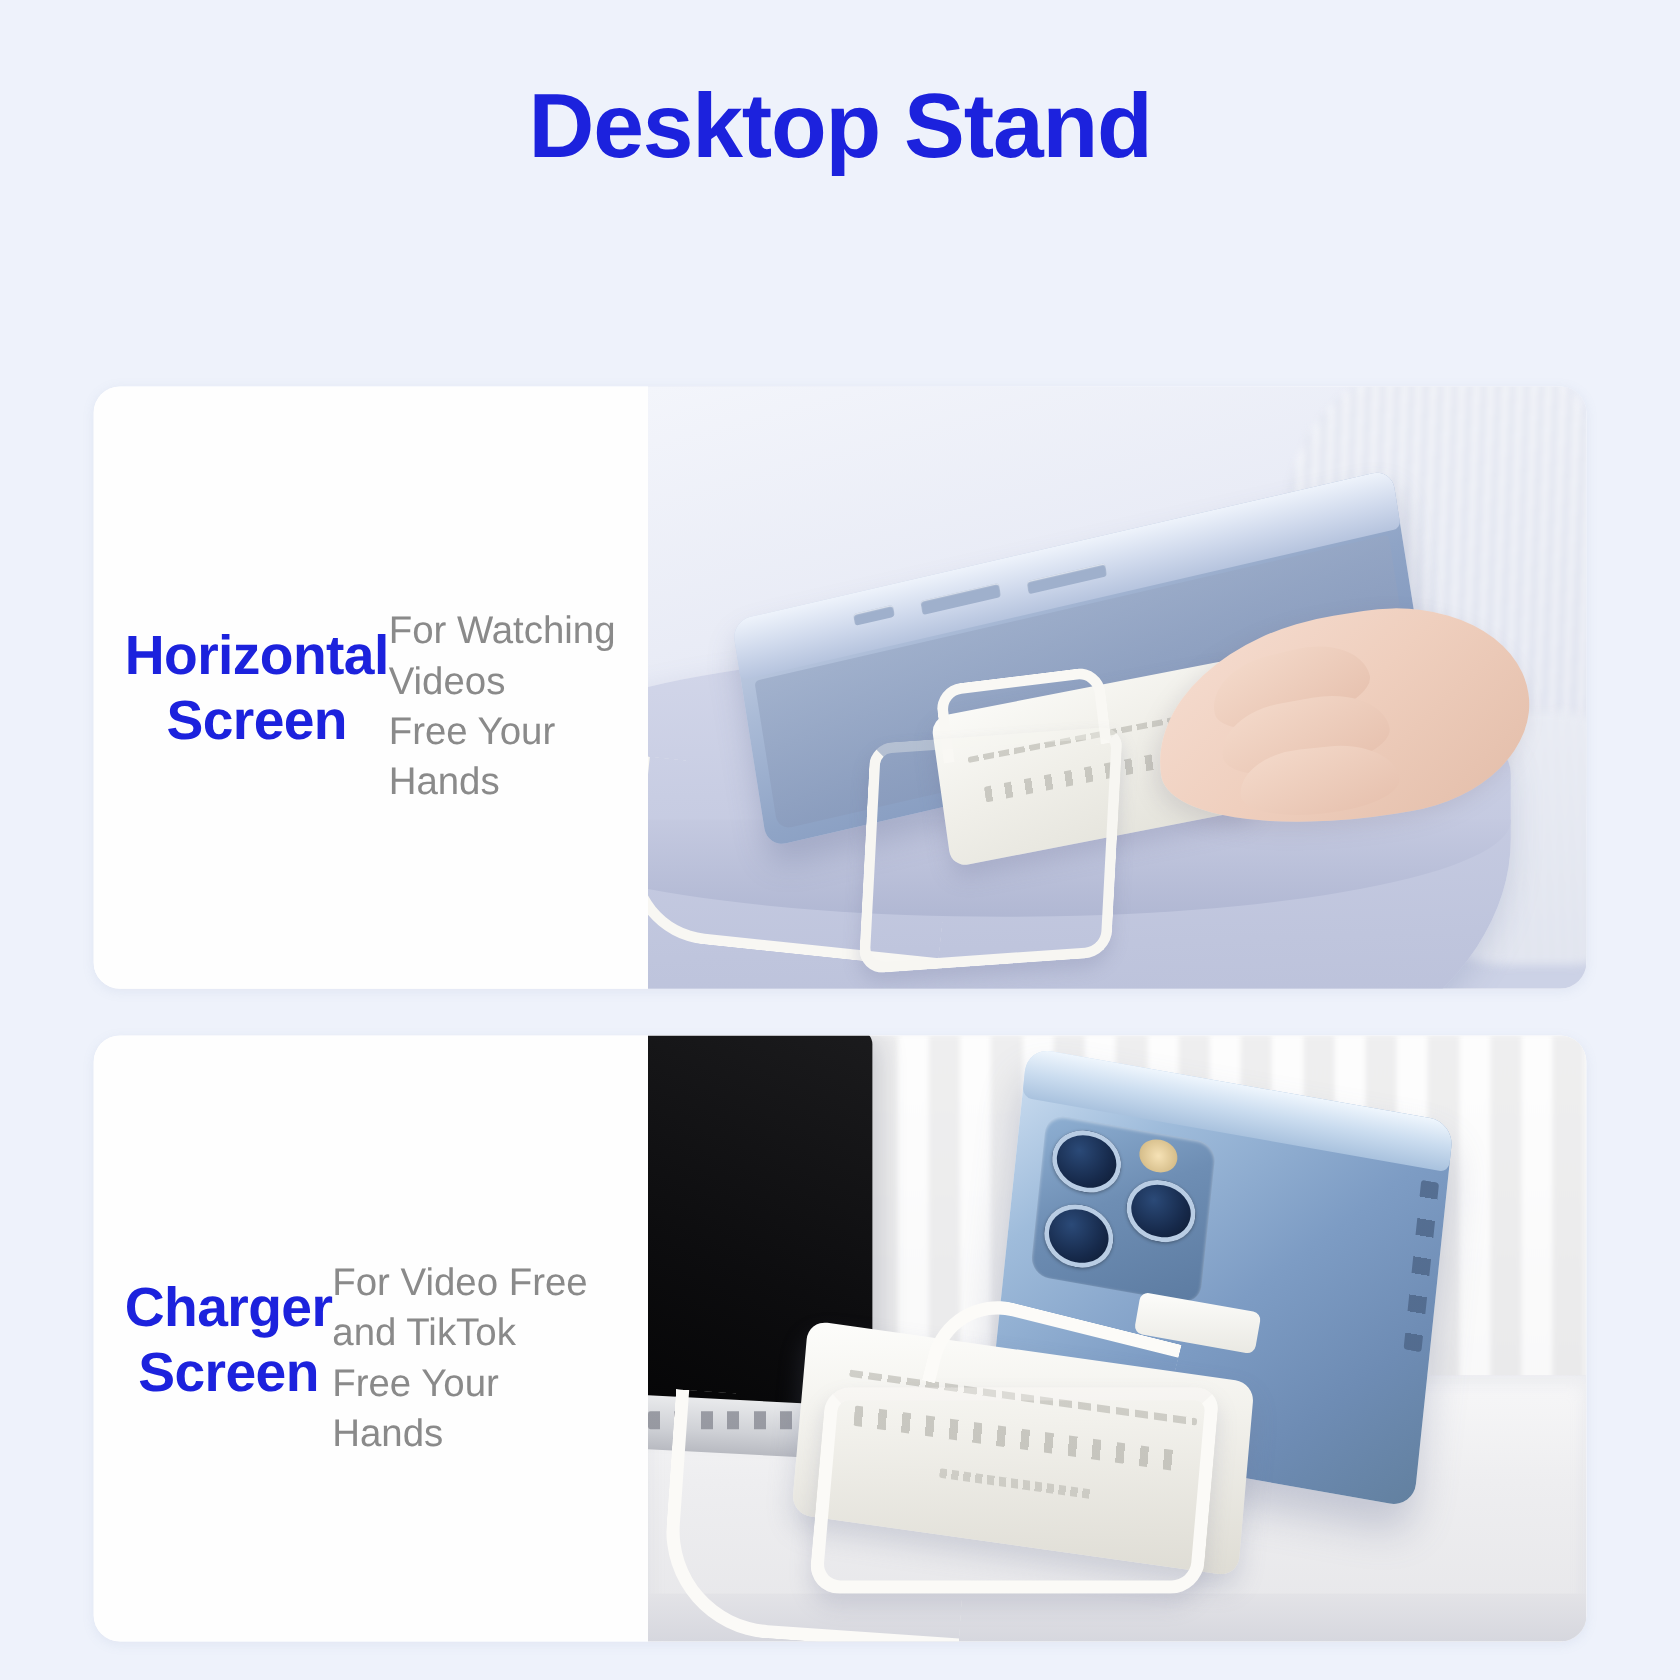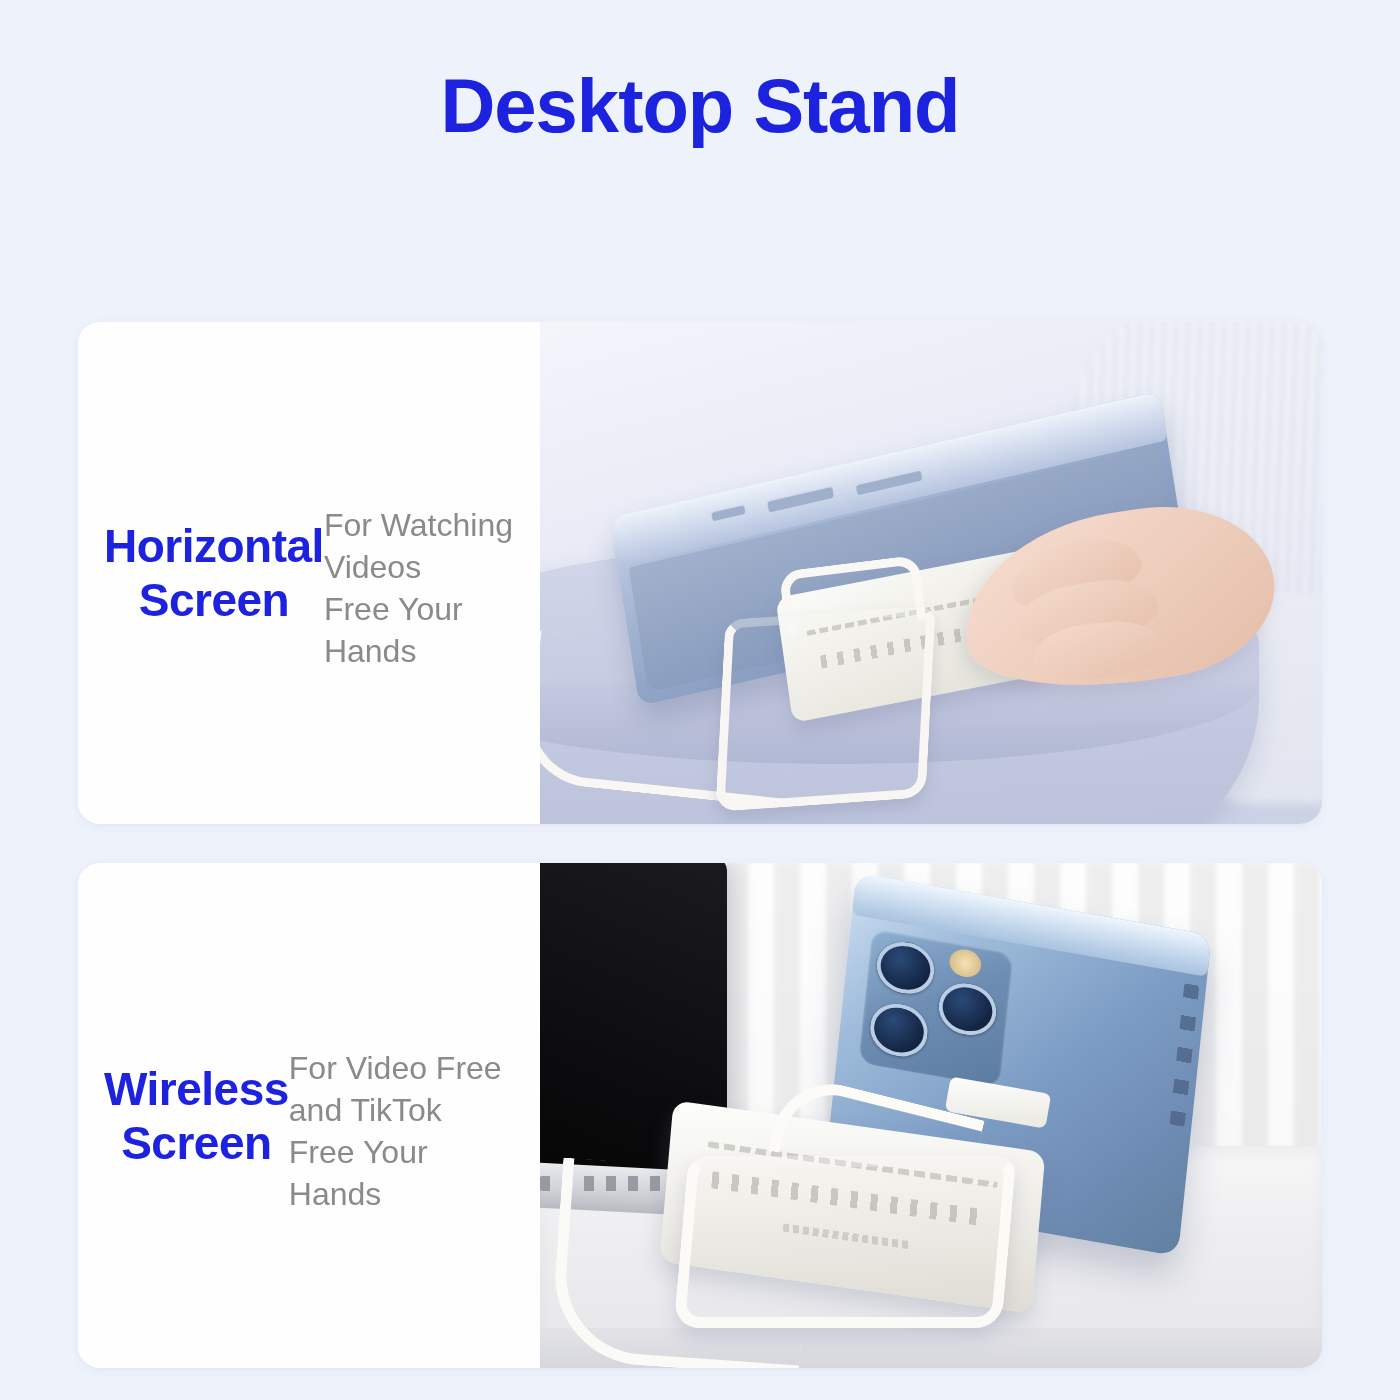--- a/index.html
+++ b/index.html
@@ -406,21 +406,21 @@
       <div class="finger f1"></div>
       <div class="finger f2"></div>
       <div class="finger f3"></div>
     </div>
   </div>
 
   <div class="card" id="card-vertical">
 
     <div class="card-text">
       <div class="card-heading">
-        <span>Wireless</span><br>
+        <span>Charger</span><br>
         <span>Screen</span>
       </div>
       <div class="card-sub">
         <span>For Video Free and TikTok</span><br>
         <span>Free Your Hands</span>
       </div>
     </div>
 
     <div class="card-photo ph2">
       <div class="curtain"></div>

